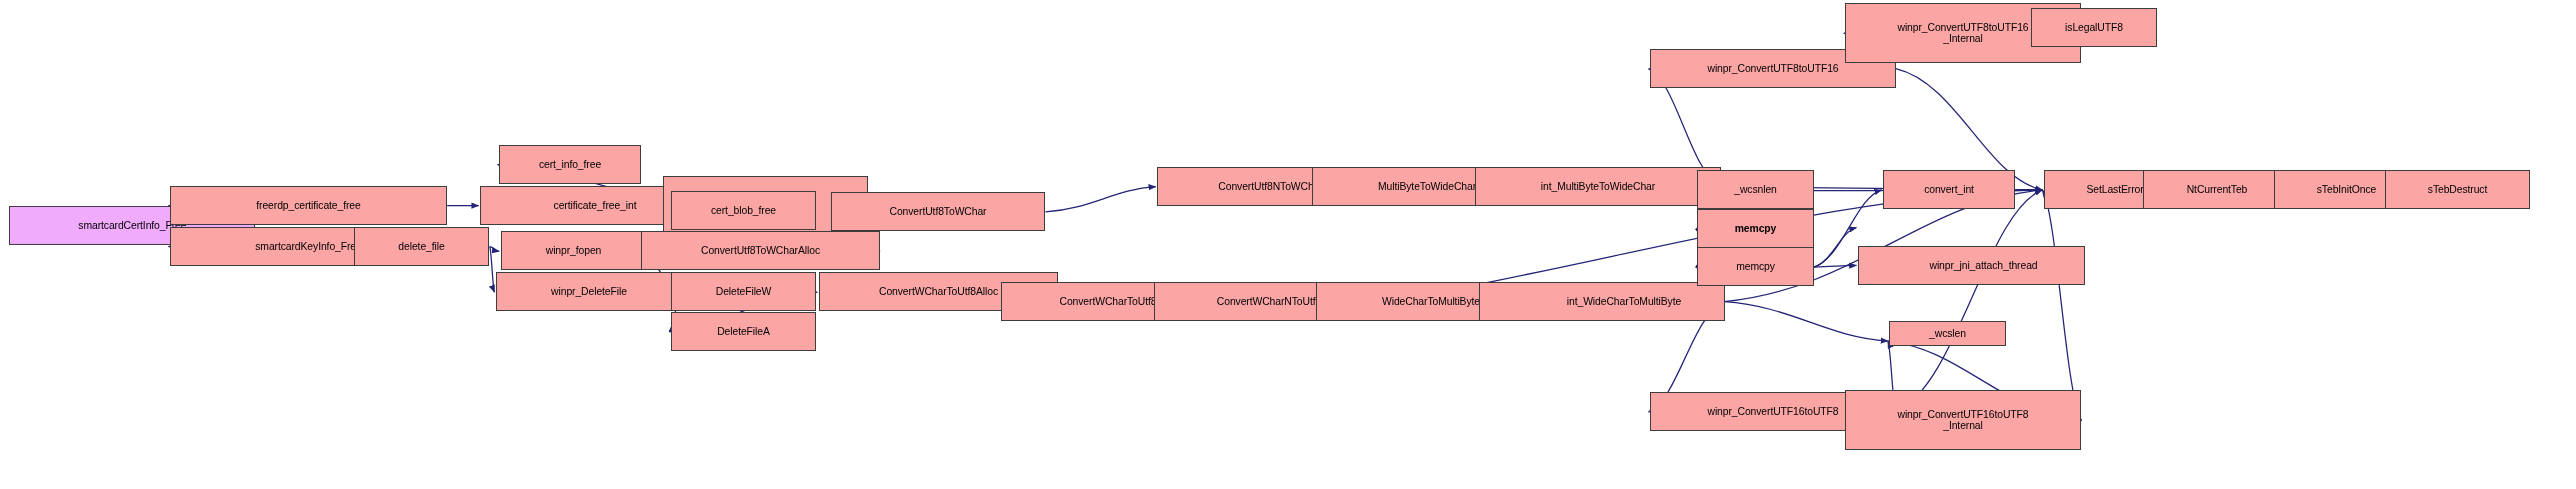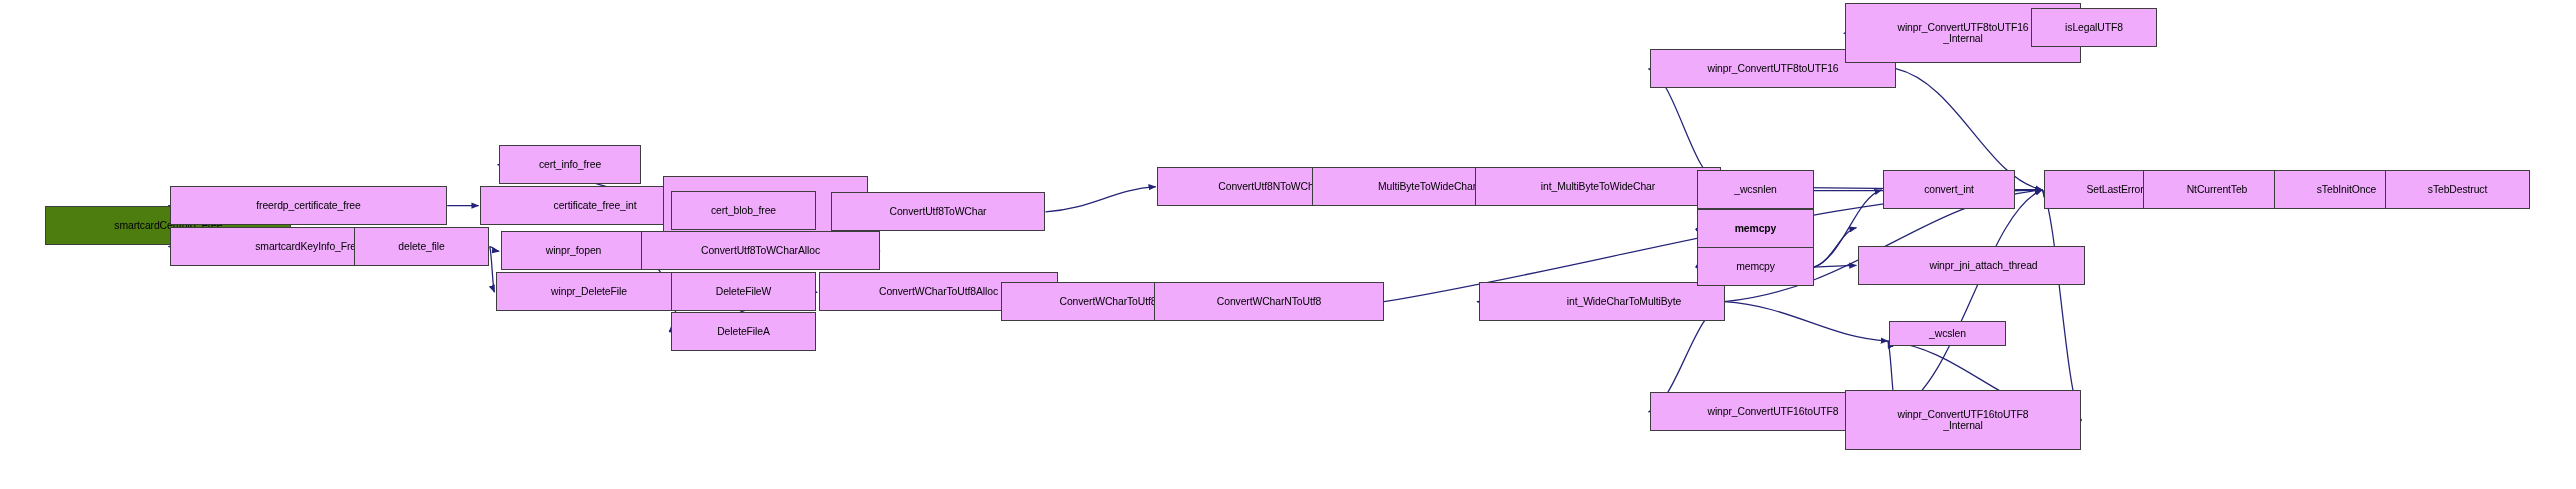--- a/index.html
+++ b/index.html
@@ -24,32 +24,31 @@
     pointer-events: none;
   }
   .node {
     position: absolute;
     box-sizing: border-box;
     display: flex;
     align-items: center;
     justify-content: center;
     text-align: center;
     border: 0.8px solid #3d3d3d;
-    background: #f0abfc;
+    background: #fca5a5;
     color: #000000;
     font-size: 10.4px;
     line-height: 11.4px;
     white-space: pre-line;
     letter-spacing: -0.1px;
     z-index: 2;
   }
   .node.root {
-    background: #4d7c0f;
+    background: #f0abfc;
     border: 0.8px solid #3d3d3d;
-    margin-left: 36px;
   }
   .node .lbl {
     display: block;
     padding: 0 3.1px;
     white-space: pre-line;
   }
 </style>
 </head>
 <body>
 
@@ -127,20 +126,21 @@
     <div class="node" style="left: 641px; top: 231px; width: 239px; height: 39px;"><span class="lbl">ConvertUtf8ToWCharAlloc</span></div>
     <div class="node" style="left: 671px; top: 272px; width: 145px; height: 39px;"><span class="lbl">DeleteFileW</span></div>
     <div class="node" style="left: 671px; top: 312px; width: 145px; height: 39px;"><span class="lbl">DeleteFileA</span></div>
     <div class="node" style="left: 831px; top: 192px; width: 214px; height: 39px;"><span class="lbl">ConvertUtf8ToWChar</span></div>
     <div class="node" style="left: 819px; top: 272px; width: 239px; height: 39px;"><span class="lbl">ConvertWCharToUtf8Alloc</span></div>
     <div class="node" style="left: 1001px; top: 282px; width: 214px; height: 39px;"><span class="lbl">ConvertWCharToUtf8</span></div>
     <div class="node" style="left: 1157px; top: 167px; width: 227px; height: 39px;"><span class="lbl">ConvertUtf8NToWChar</span></div>
     <div class="node" style="left: 1312px; top: 167px; width: 230px; height: 39px;"><span class="lbl">MultiByteToWideChar</span></div>
     <div class="node" style="left: 1475px; top: 167px; width: 246px; height: 39px;"><span class="lbl">int_MultiByteToWideChar</span></div>
     <div class="node" style="left: 1154px; top: 282px; width: 230px; height: 39px;"><span class="lbl">ConvertWCharNToUtf8</span></div>
+    <div class="node" style="left: 1316px; top: 282px; width: 230px; height: 39px;"><span class="lbl">WideCharToMultiByte</span></div>
     <div class="node" style="left: 1479px; top: 282px; width: 246px; height: 39px; padding-left: 44px;"><span class="lbl">int_WideCharToMultiByte</span></div>
     <div class="node" style="left: 1697px; top: 170px; width: 117px; height: 39px;"><span class="lbl">_wcsnlen</span></div>
     <div class="node" style="left: 1697px; top: 209px; width: 117px; height: 39px; font-weight: bold;"><span class="lbl">memcpy</span></div>
     <div class="node" style="left: 1697px; top: 247px; width: 117px; height: 39px;"><span class="lbl">memcpy</span></div>
     <div class="node" style="left: 1889px; top: 321px; width: 117px; height: 25px;"><span class="lbl">_wcslen</span></div>
     <div class="node" style="left: 1883px; top: 170px; width: 132px; height: 39px;"><span class="lbl">convert_int</span></div>
     <div class="node" style="left: 1858px; top: 246px; width: 227px; height: 39px; padding-left: 24px;"><span class="lbl">winpr_jni_attach_thread</span></div>
     <div class="node" style="left: 2044px; top: 170px; width: 142px; height: 39px;"><span class="lbl">SetLastError</span></div>
     <div class="node" style="left: 2143px; top: 170px; width: 148px; height: 39px;"><span class="lbl">NtCurrentTeb</span></div>
     <div class="node" style="left: 2274px; top: 170px; width: 145px; height: 39px;"><span class="lbl">sTebInitOnce</span></div>

